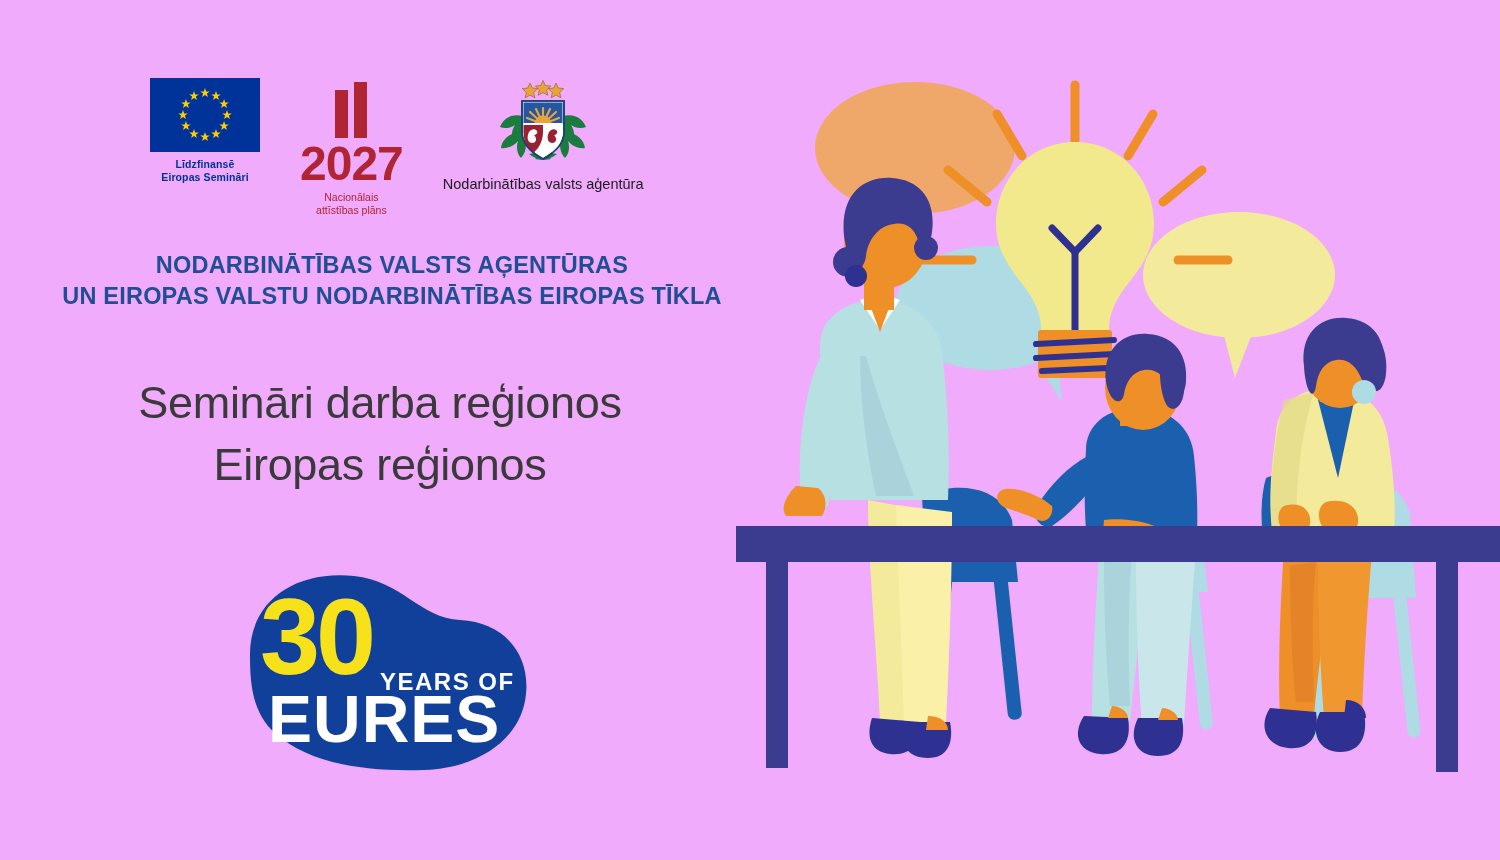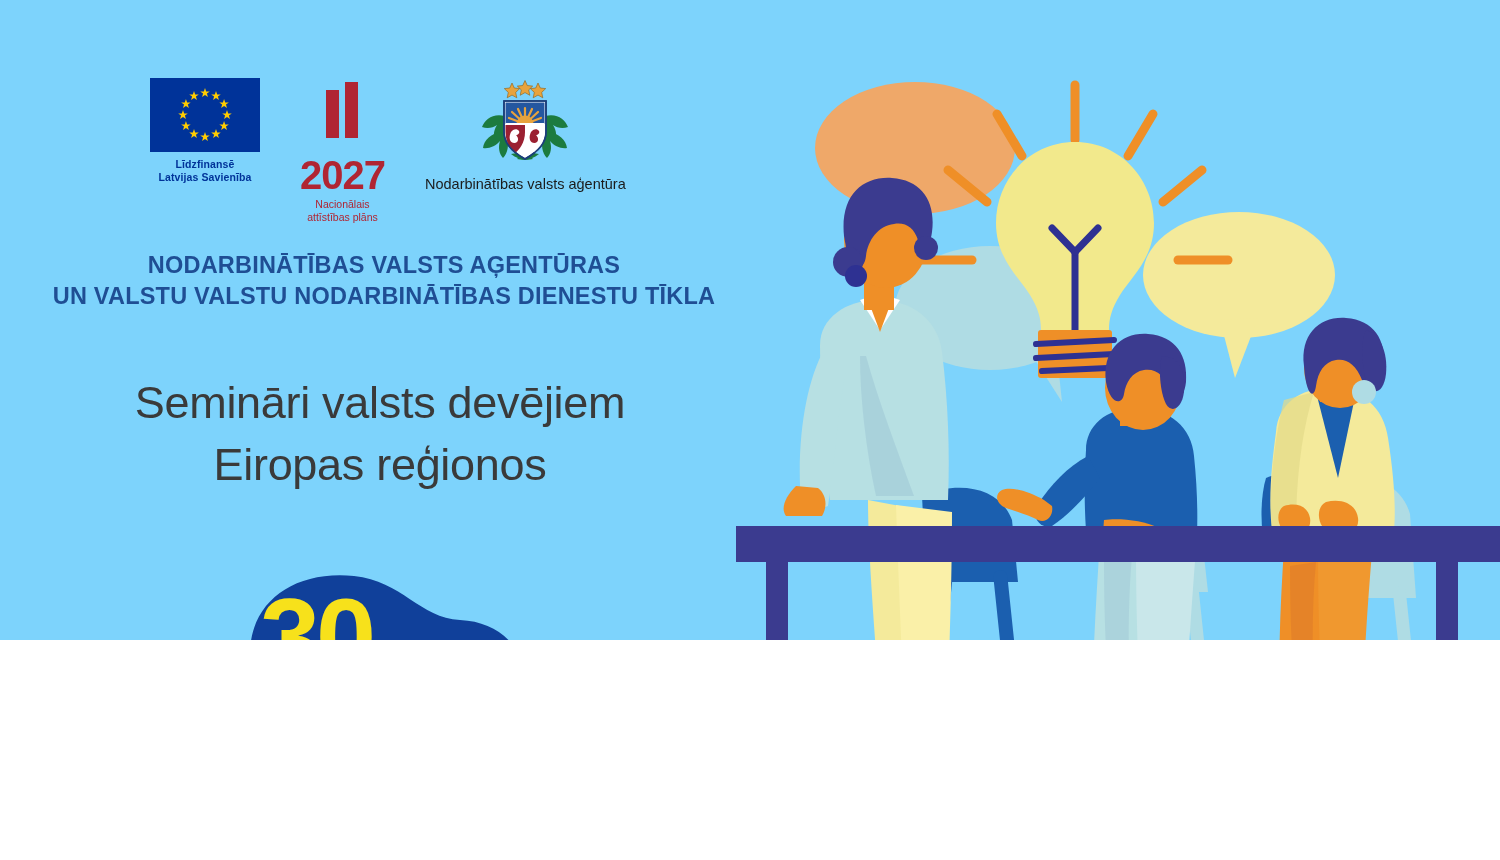--- a/index.html
+++ b/index.html
@@ -2,50 +2,50 @@
 <html><head>
 <meta charset="utf-8">
 <style>
   html,body{margin:0;padding:0;}
   body{
     width:1500px;height:860px;
     background:#ffffff;
     font-family:"Liberation Sans","DejaVu Sans",sans-serif;
     overflow:hidden;position:relative;
   }
-  .poster{position:relative;width:1500px;height:640px;background:#7dd3fc;overflow:hidden;}
+  .poster{position:relative;width:1500px;height:860px;background:#f0abfc;overflow:hidden;}
 
   
   .left-col{position:absolute;left:0;top:0;width:760px;height:860px;}
 
   
   .logo-strip{position:absolute;left:150px;top:78px;display:flex;align-items:flex-start;gap:40px;}
 
   .logo-block{display:flex;flex-direction:column;align-items:center;}
 
   
   .eu-flag{width:110px;height:74px;background:#003399;position:relative;}
   .eu-caption{margin-top:6px;font-size:10.5px;line-height:1.25;font-weight:bold;color:#003399;text-align:center;letter-spacing:.1px;}
 
   
   .nap{display:flex;flex-direction:column;align-items:center;padding-top:4px;}
   .nap-bars{display:flex;gap:6px;align-items:flex-end;height:56px;}
   .nap-bar{background:#B02533;width:13px;}
   .nap-bar.b1{height:48px;}
   .nap-bar.b2{height:56px;}
-  .nap-year{font-size:40px;font-weight:bold;color:#B02533;line-height:1;letter-spacing:-1px;margin-top:17px;}
+  .nap-year{font-size:48px;font-weight:bold;color:#B02533;line-height:1;letter-spacing:-1px;margin-top:2px;}
   .nap-caption{margin-top:3px;font-size:10.5px;line-height:1.25;font-weight:normal;color:#B02533;text-align:center;}
 
   
   .nva{display:flex;flex-direction:column;align-items:center;padding-top:2px;}
   .nva-caption{margin-top:6px;font-size:14.5px;color:#1b1b1b;text-align:right;white-space:nowrap;}
 
   
   .subtitle{
-    position:absolute;left:4px;top:250px;width:760px;
+    position:absolute;left:12px;top:250px;width:760px;
     text-align:center;color:#1F4E94;
     font-size:23.5px;font-weight:bold;line-height:1.32;
     letter-spacing:.2px;
   }
   .subtitle .ln{display:block;}
 
   
   .headline{
     position:absolute;left:0;top:372px;width:760px;
     text-align:center;color:#3a3a3a;
@@ -112,21 +112,21 @@
                   </g>
                 <g transform="rotate(330) translate(0,-22) rotate(-330)">
                     <polygon points="0,-5 1.18,-1.55 4.76,-1.55 1.9,0.59 2.94,4.05 0,1.95 -2.94,4.05 -1.9,0.59 -4.76,-1.55 -1.18,-1.55"></polygon>
                   </g>
               </g>
             </g>
           </svg>
         </div>
         <div class="eu-caption">
           <span>Līdzfinansē</span><br>
-          <span>Latvijas Savienība</span>
+          <span>Eiropas Semināri</span>
         </div>
       </div>
 
       <div class="logo-block nap">
         <div class="nap-bars">
           <div class="nap-bar b1"></div>
           <div class="nap-bar b2"></div>
         </div>
         <div class="nap-year">2027</div>
         <div class="nap-caption">
@@ -179,25 +179,25 @@
             <path d="M60,52 c2,-3 6,-4 8,-1 c1,2 -1,4 -3,4 c2,2 3,5 1,7 c-2,2 -6,1 -7,-2 c-1,-3 0,-6 1,-8 Z" fill="#9B2031"></path>
             <path d="M33,21 H75 V52 C75,66 63,74 54,79 C45,74 33,66 33,52 Z" fill="none" stroke="#1b3f7a" stroke-width="1.6"></path>
           </svg>
         </div>
         <div class="nva-caption">Nodarbinātības valsts aģentūra</div>
       </div>
     </div>
 
     <div class="subtitle">
       <span class="ln">NODARBINĀTĪBAS VALSTS AĢENTŪRAS</span>
-      <span class="ln">UN VALSTU VALSTU NODARBINĀTĪBAS DIENESTU TĪKLA</span>
+      <span class="ln">UN EIROPAS VALSTU NODARBINĀTĪBAS EIROPAS TĪKLA</span>
     </div>
 
     <div class="headline">
-      <span class="ln">Semināri valsts devējiem</span>
+      <span class="ln">Semināri darba reģionos</span>
       <span class="ln">Eiropas reģionos</span>
     </div>
 
     <div class="eures">
       <svg width="300" height="212" viewBox="0 0 300 212" aria-hidden="true">
 
         <path d="M18,92 C18,40 62,8 122,14 C170,19 188,56 228,58 C272,60 298,92 294,132
                  C290,176 248,206 192,208 C128,210 76,200 44,172 C20,151 18,122 18,92 Z" fill="#10409A"></path>
 
         <g>

